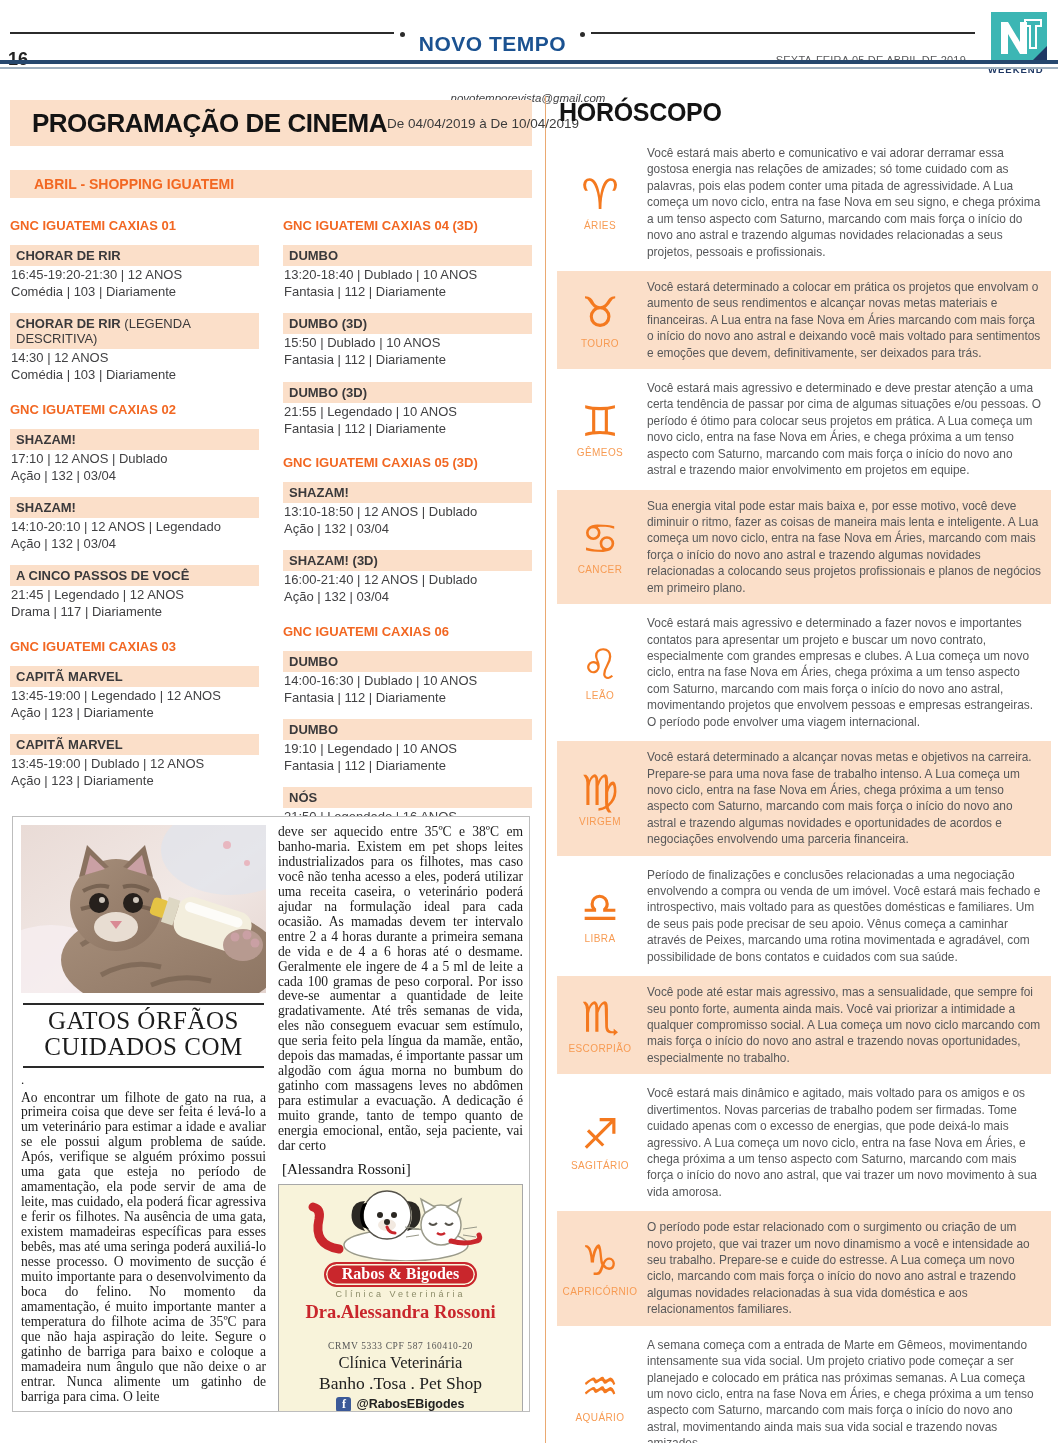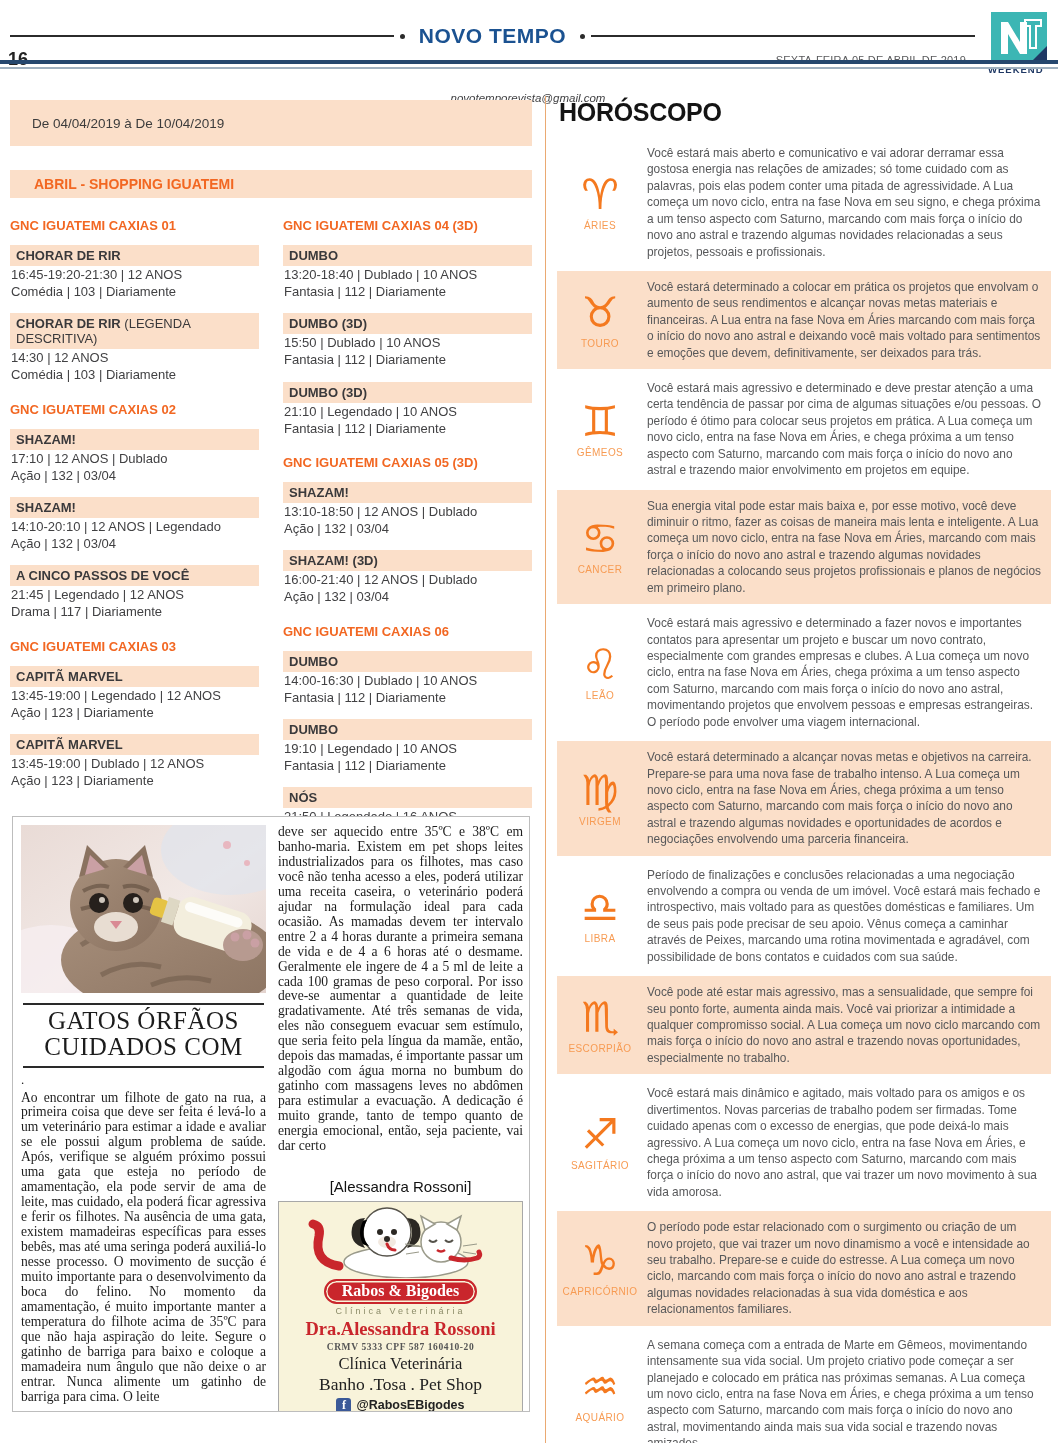--- a/index.html
+++ b/index.html
@@ -3,21 +3,21 @@
 <meta charset="utf-8">
 <style>
   * { margin:0; padding:0; box-sizing:border-box; }
   html,body { background:#ffffff; }
   #page {
     position:relative; width:1058px; height:1443px; overflow:hidden;
     background:#ffffff; font-family:"Liberation Sans", sans-serif;
   }
   
   .page-num { position:absolute; left:8px; top:49px; font-size:18px; font-weight:bold; color:#222; }
-  .masthead-row { position:absolute; left:10px; top:24px; width:965px; display:flex; align-items:center; }
+  .masthead-row { position:absolute; left:10px; top:32px; width:965px; display:flex; align-items:flex-start; }
   .m-line { flex:1; height:2px; background:#2b2b2b; }
   .m-dot { width:5px; height:5px; border-radius:50%; background:#2b2b2b; margin:0 6px; flex:none; }
   .m-title { font-size:21px; font-weight:bold; color:#1b5291; letter-spacing:.5px; padding:0 8px; white-space:nowrap; }
   .masthead-email { position:absolute; left:8px; top:48px; width:1040px; text-align:center; font-style:italic; font-size:11.5px; color:#3f3f41;margin-top:44px; }
   .header-date { position:absolute; right:92px; top:54px; font-size:11px; color:#58595b; letter-spacing:.2px; }
   .logo { position:absolute; right:8px; top:12px; width:62px; }
   .logo-box { width:56px; height:50px; margin:0 auto; position:relative; }
   .logo-weekend { font-size:9.5px; font-weight:bold; color:#1f3864; letter-spacing:1px; margin-top:2px; }
   .rule-navy { position:absolute; left:0; top:60px; width:1058px; height:4px; background:#25476e; }
   .rule-gray { position:absolute; left:0; top:67px; width:1058px; height:2px; background:#9fb0bf; }
@@ -48,27 +48,27 @@
   .h-label { font-size:10px; color:#f79b53; margin-top:4px; letter-spacing:.4px; }
   .h-text { flex:1; font-size:11.9px; color:#57585a; line-height:1.38; padding-left:8px; align-self:center; }
   
   .article { position:absolute; left:12px; top:816px; width:518px; height:596px; border:1px solid #bdbdbd; padding:8px; display:flex; gap:12px; overflow:hidden; background:#fff; }
   .art-col { width:245px; flex:none; }
   .photo { width:245px; height:168px; overflow:hidden; }
   .art-title-block { margin:10px 2px 4px; text-align:center; border-top:2px solid #2a2a2a; border-bottom:2px solid #2a2a2a; padding:3px 0 5px; }
   .art-title { font-family:"Liberation Serif", serif; font-size:25px; line-height:1.05; color:#1c1c1c; letter-spacing:.5px; }
   .art-dot { font-family:"Liberation Serif", serif; font-size:13px; color:#222; margin:1px 0 3px; }
   .art-text { font-family:"Liberation Serif", serif; font-size:13.6px; line-height:1.1; text-align:justify; color:#1d1d1d; }
-  .attribution { font-family:Liberation Sans, sans-serif; font-size:15px; text-align:center; color:#111; margin:24px 4px 6px; }
+  .attribution { font-family:Liberation Serif, serif; font-size:15px; text-align:left; color:#111; margin:7px 4px 6px; }
   
   .ad-box { border:1px solid #a8a8a8; background:#f8f3da; text-align:center; padding:4px 4px 8px; }
   .ad-logo-pill { display:inline-block; background:#c9262c; color:#fff; font-family:"Liberation Serif", serif; font-weight:bold; font-size:16px; padding:1px 16px 2px; border-radius:13px; border:2px solid #c9262c; box-shadow:inset 0 0 0 1.5px #f8f3da; margin-top:-4px; }
   .ad-clinic-small { font-size:9px; letter-spacing:3px; color:#8b8b68; margin-top:2px; }
   .ad-dra { font-family:"Liberation Serif", serif; font-weight:bold; color:#c9262c; font-size:18.5px; margin-top:3px; }
-  .ad-crmv { font-family:"Liberation Serif", serif; font-size:9.5px; font-weight:bold; color:#555; letter-spacing:.6px; margin-top:2px; }
+  .ad-crmv { font-family:"Liberation Serif", serif; font-size:9.5px; font-weight:normal; color:#555; letter-spacing:.6px; margin-top:18px; }
   .ad-line1 { font-family:"Liberation Serif", serif; font-size:16.5px; color:#222; margin-top:2px; }
   .ad-line2 { font-family:"Liberation Serif", serif; font-size:17.5px; color:#222; }
   .ad-fb { display:flex; justify-content:center; align-items:center; gap:5px; margin-top:3px; }
   .fb-icon { width:15px; height:15px; background:#3b5998; color:#fff; border-radius:3px; font-weight:bold; font-family:"Liberation Serif", serif; font-size:12px; line-height:15px; text-align:center; }
   .ad-handle { font-size:12.5px; font-weight:bold; color:#222; }
   .ad-address { font-size:10.6px; color:#222; margin-top:4px; }
 </style>
 </head>
 <body>
 
@@ -97,20 +97,21 @@
     </div>
     <div class="logo-weekend">WEEKEND</div>
   </div>
 
   <div class="rule-navy"></div>
   <div class="rule-gray"></div>
   <div class="v-divider"></div>
 
   <div class="cinema">
     <div class="cinema-titlebar">
+      <span class="cinema-title">PROGRAMAÇÃO DE CINEMA</span>
       <span class="cinema-dates">De 04/04/2019 à De 10/04/2019</span>
     </div>
     <div class="venue-bar">
       <span class="venue-label">ABRIL - SHOPPING IGUATEMI</span>
     </div>
 
     <div class="listings">
 
       <div class="listing-col">
         <div class="cinema-name">GNC IGUATEMI CAXIAS 01</div>
@@ -162,21 +163,21 @@
           <div class="movie-line">13:20-18:40 | Dublado | 10 ANOS</div>
           <div class="movie-line">Fantasia  | 112 | Diariamente</div>
         </div>
         <div class="movie">
           <div class="movie-title"><span>DUMBO (3D)</span></div>
           <div class="movie-line">15:50 | Dublado | 10 ANOS</div>
           <div class="movie-line">Fantasia  | 112 | Diariamente</div>
         </div>
         <div class="movie">
           <div class="movie-title"><span>DUMBO (3D)</span></div>
-          <div class="movie-line">21:10 | Legendado | 10 ANOS</div>
+          <div class="movie-line">21:55 | Legendado | 10 ANOS</div>
           <div class="movie-line">Fantasia  | 112 | Diariamente</div>
         </div>
 
         <div class="cinema-name">GNC IGUATEMI CAXIAS 05 (3D)</div>
         <div class="movie">
           <div class="movie-title"><span>SHAZAM!</span></div>
           <div class="movie-line">13:10-18:50  | 12 ANOS  |  Dublado</div>
           <div class="movie-line">Ação | 132 | 03/04</div>
         </div>
         <div class="movie">

